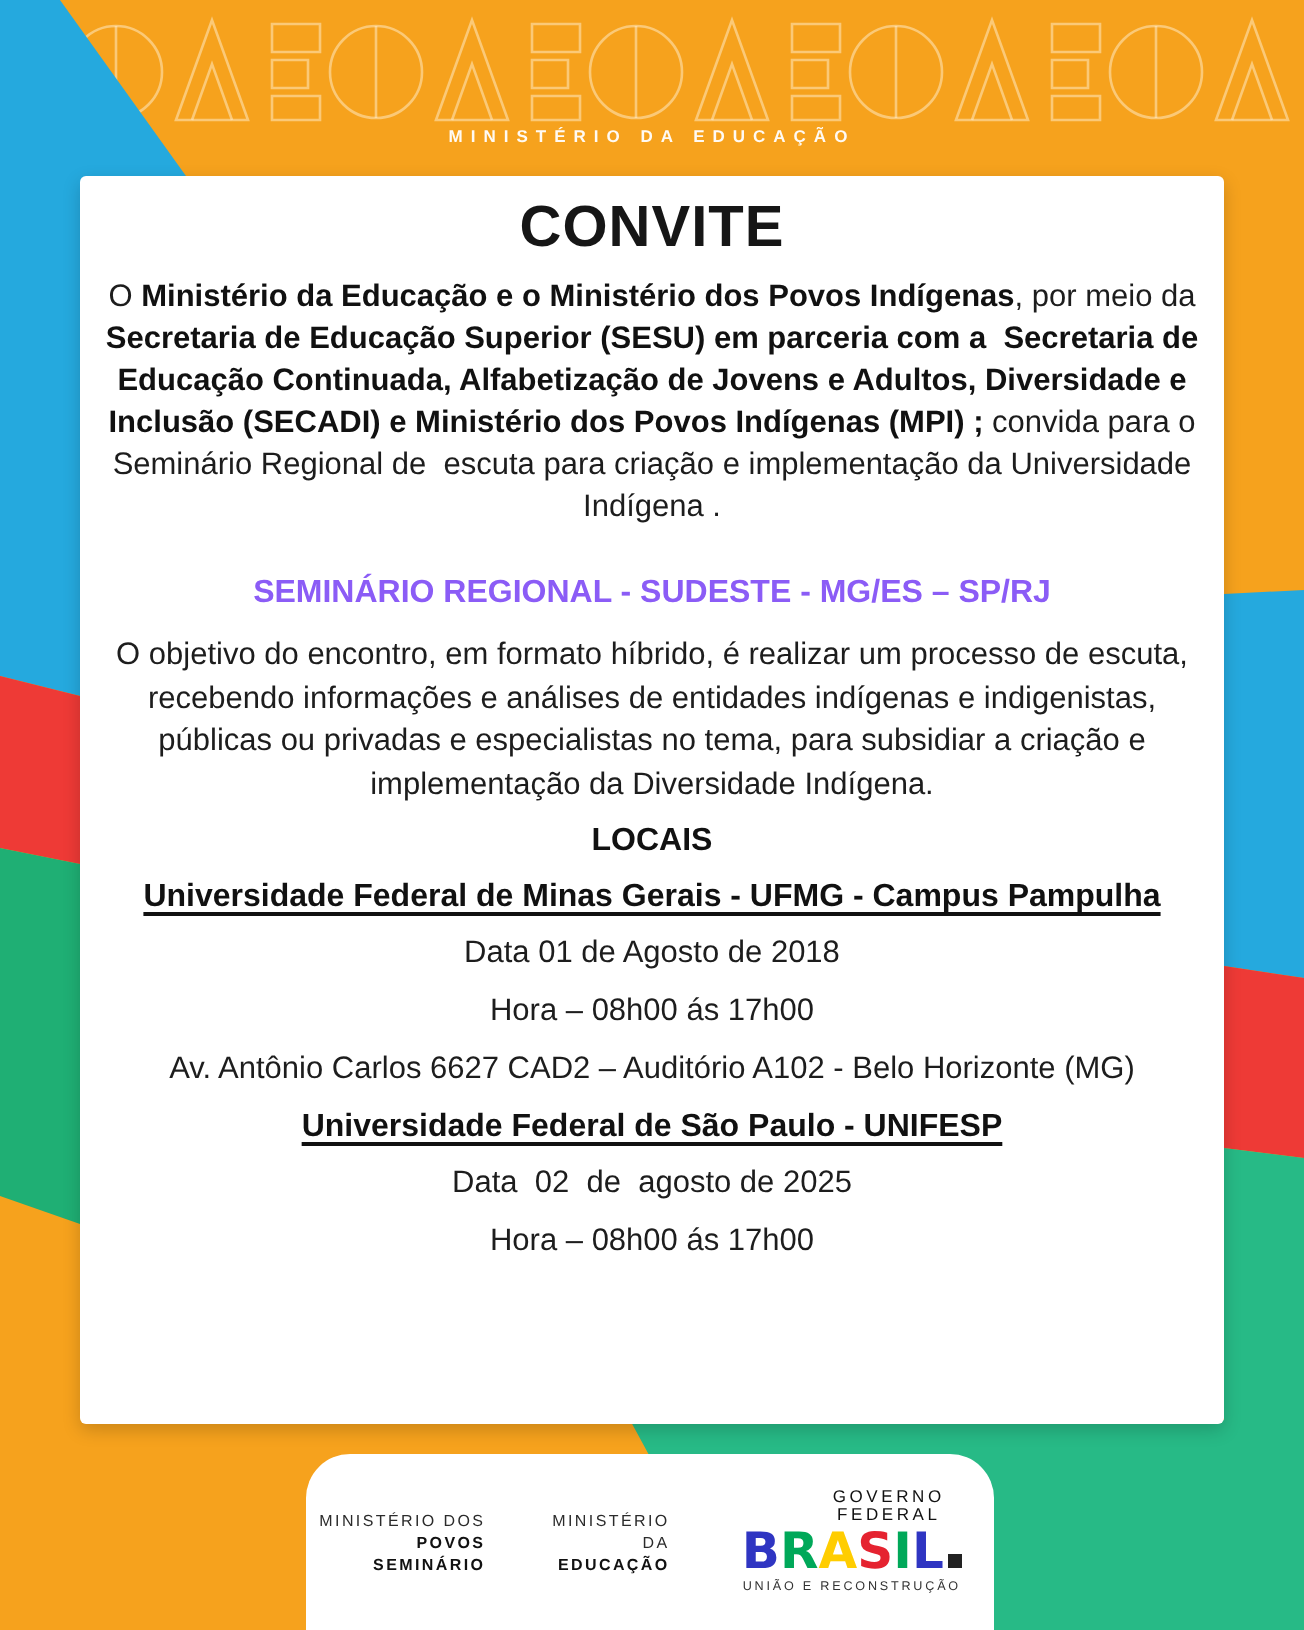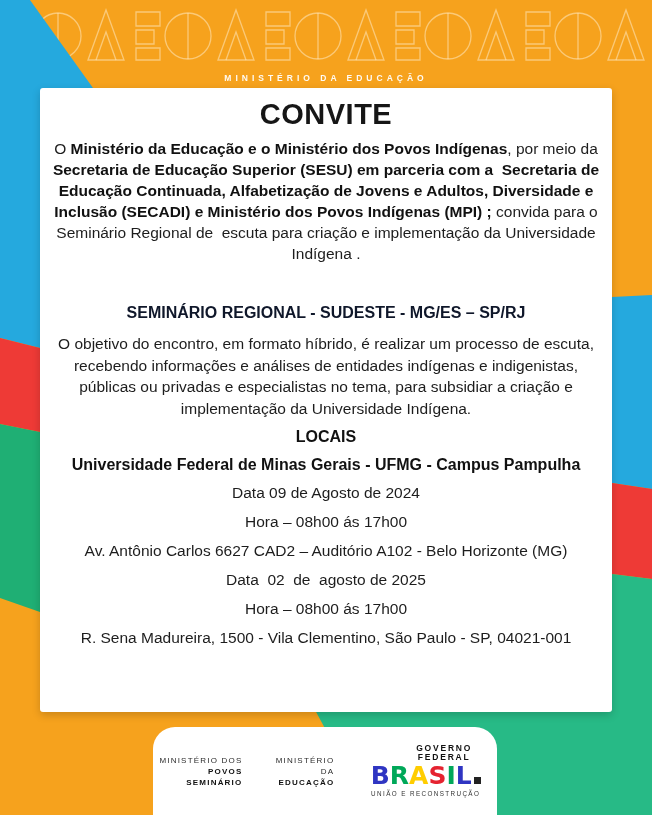--- a/index.html
+++ b/index.html
@@ -10,56 +10,56 @@
   html,body{margin:0;padding:0;}
   body{
     width:652px;height:815px;position:relative;overflow:hidden;
     background:var(--orange);
     font-family:"Liberation Sans", sans-serif;color:var(--text);
   }
   
   .banner{position:absolute;top:0;left:0;width:652px;height:88px;z-index:1;}
   .banner svg{display:block;}
   .banner-label{
-    position:absolute;top:73px;left:0;width:100%;text-align:center;
+    position:absolute;top:63px;left:0;width:100%;text-align:center;
     font-size:8.5px;font-weight:600;letter-spacing:4px;
     color:rgba(255,255,255,0.95);
   }
   
   .shapes{position:absolute;top:0;left:0;z-index:2;}
   .f-blue{fill:var(--blue);} .f-red{fill:var(--red);}
   .f-greenl{fill:var(--green_left);} .f-greenr{fill:var(--green_right);}
   
   .card{
     position:absolute;left:40px;top:88px;width:572px;height:624px;z-index:3;
     background:var(--card_bg);border-radius:3px;
     box-shadow:0 3px 9px rgba(0,0,0,0.18);
     text-align:center;
   }
   .title{font-size:29px;font-weight:700;margin:10px 0 7px;letter-spacing:0.5px;color:#161616;}
   .intro{font-size:15.5px;line-height:21px;margin:0 8px;white-space:pre-wrap;}
   .intro b{color:#111;}
-  .sem-heading{font-size:16px;font-weight:700;margin:40px 8px 0;color:#0f172a;}
+  .sem-heading{font-size:16px;font-weight:700;margin:24px 8px 0;color:#8b5cf6;}
   .objective{font-size:15.5px;line-height:21.5px;margin:11px 12px 0;}
   .locais{font-size:16px;font-weight:700;margin:9px 0 0;color:#111;}
   .venue-name{
     font-size:16px;font-weight:700;margin:10px 6px 0;color:#111;
-    text-underline-offset:3px;text-decoration-thickness:2px;
+    text-decoration:underline;text-underline-offset:3px;text-decoration-thickness:2px;
   }
   .venue-line{font-size:15.5px;line-height:21px;margin:8px 6px 0;white-space:pre-wrap;}
   
   .logo-box{
     position:absolute;left:153px;top:727px;width:344px;height:88px;z-index:3;
     background:#fff;border-radius:22px 22px 0 0;
     display:flex;align-items:center;justify-content:center;gap:20px;
   }
   .lockup{text-align:right;font-size:8px;letter-spacing:1.2px;line-height:11px;color:#2b2b2b;}
   .lockup .l2{font-weight:700;color:#111;}
   .gov{text-align:center;line-height:1;}
-  .gov-top{font-size:8.5px;font-weight:700;letter-spacing:1.8px;color:#111;margin-left:37px;}
+  .gov-top{font-size:8.5px;font-weight:400;letter-spacing:1.8px;color:#111;margin-left:37px;}
   .wordmark{
     font-family:"DejaVu Sans", sans-serif;font-size:25px;font-weight:900;
     line-height:26px;margin-top:2px;letter-spacing:0px;white-space:nowrap;
   }
   .black-sq{display:inline-block;width:7px;height:7px;background:#222;margin-left:2px;}
   .gov-bottom{font-size:6.3px;letter-spacing:1.4px;color:#333;margin-top:2px;}
 </style>
 </head>
 <body>
 
@@ -93,35 +93,35 @@
   <polygon class="f-greenr" points="612,574 652,579 652,815 372,815 315,710 612,710"></polygon>
 </svg>
 
 <div class="card">
   <div class="title">CONVITE</div>
 
   <p class="intro"><span>O </span><b>Ministério da Educação e o Ministério dos Povos Indígenas</b><span>, por meio da </span><b>Secretaria de Educação Superior (SESU) em parceria com a  Secretaria de Educação Continuada, Alfabetização de Jovens e Adultos, Diversidade e Inclusão (SECADI) e Ministério dos Povos Indígenas (MPI) ;</b><span> convida para o Seminário Regional de  escuta para criação e implementação da Universidade Indígena .</span></p>
 
   <div class="sem-heading">SEMINÁRIO REGIONAL - SUDESTE - MG/ES – SP/RJ</div>
 
-  <p class="objective">O objetivo do encontro, em formato híbrido, é realizar um processo de escuta, recebendo informações e análises de entidades indígenas e indigenistas, públicas ou privadas e especialistas no tema, para subsidiar a criação e implementação da Universidade Indígena.</p>
+  <p class="objective">O objetivo do encontro, em formato híbrido, é realizar um processo de escuta, recebendo informações e análises de entidades indígenas e indigenistas, públicas ou privadas e especialistas no tema, para subsidiar a criação e implementação da Diversidade Indígena.</p>
 
   <div class="locais">LOCAIS</div>
 
   <div>
     <div class="venue-name">Universidade Federal de Minas Gerais - UFMG - Campus Pampulha</div>
-    <div class="venue-line">Data 09 de Agosto de 2024</div>
+    <div class="venue-line">Data 01 de Agosto de 2018</div>
     <div class="venue-line">Hora – 08h00 ás 17h00</div>
     <div class="venue-line">Av. Antônio Carlos 6627 CAD2 – Auditório A102 - Belo Horizonte (MG)</div>
   </div>
 
   <div>
+    <div class="venue-name">Universidade Federal de São Paulo - UNIFESP</div>
     <div class="venue-line">Data  02  de  agosto de 2025</div>
     <div class="venue-line">Hora – 08h00 ás 17h00</div>
-    <div class="venue-line">R. Sena Madureira, 1500 - Vila Clementino, São Paulo - SP, 04021-001</div>
   </div>
 </div>
 
 <div class="logo-box">
   <div class="lockup">
     <div class="l1">MINISTÉRIO DOS</div>
     <div class="l2">POVOS SEMINÁRIO</div>
   </div>
   <div class="lockup">
     <div class="l1">MINISTÉRIO DA</div>

